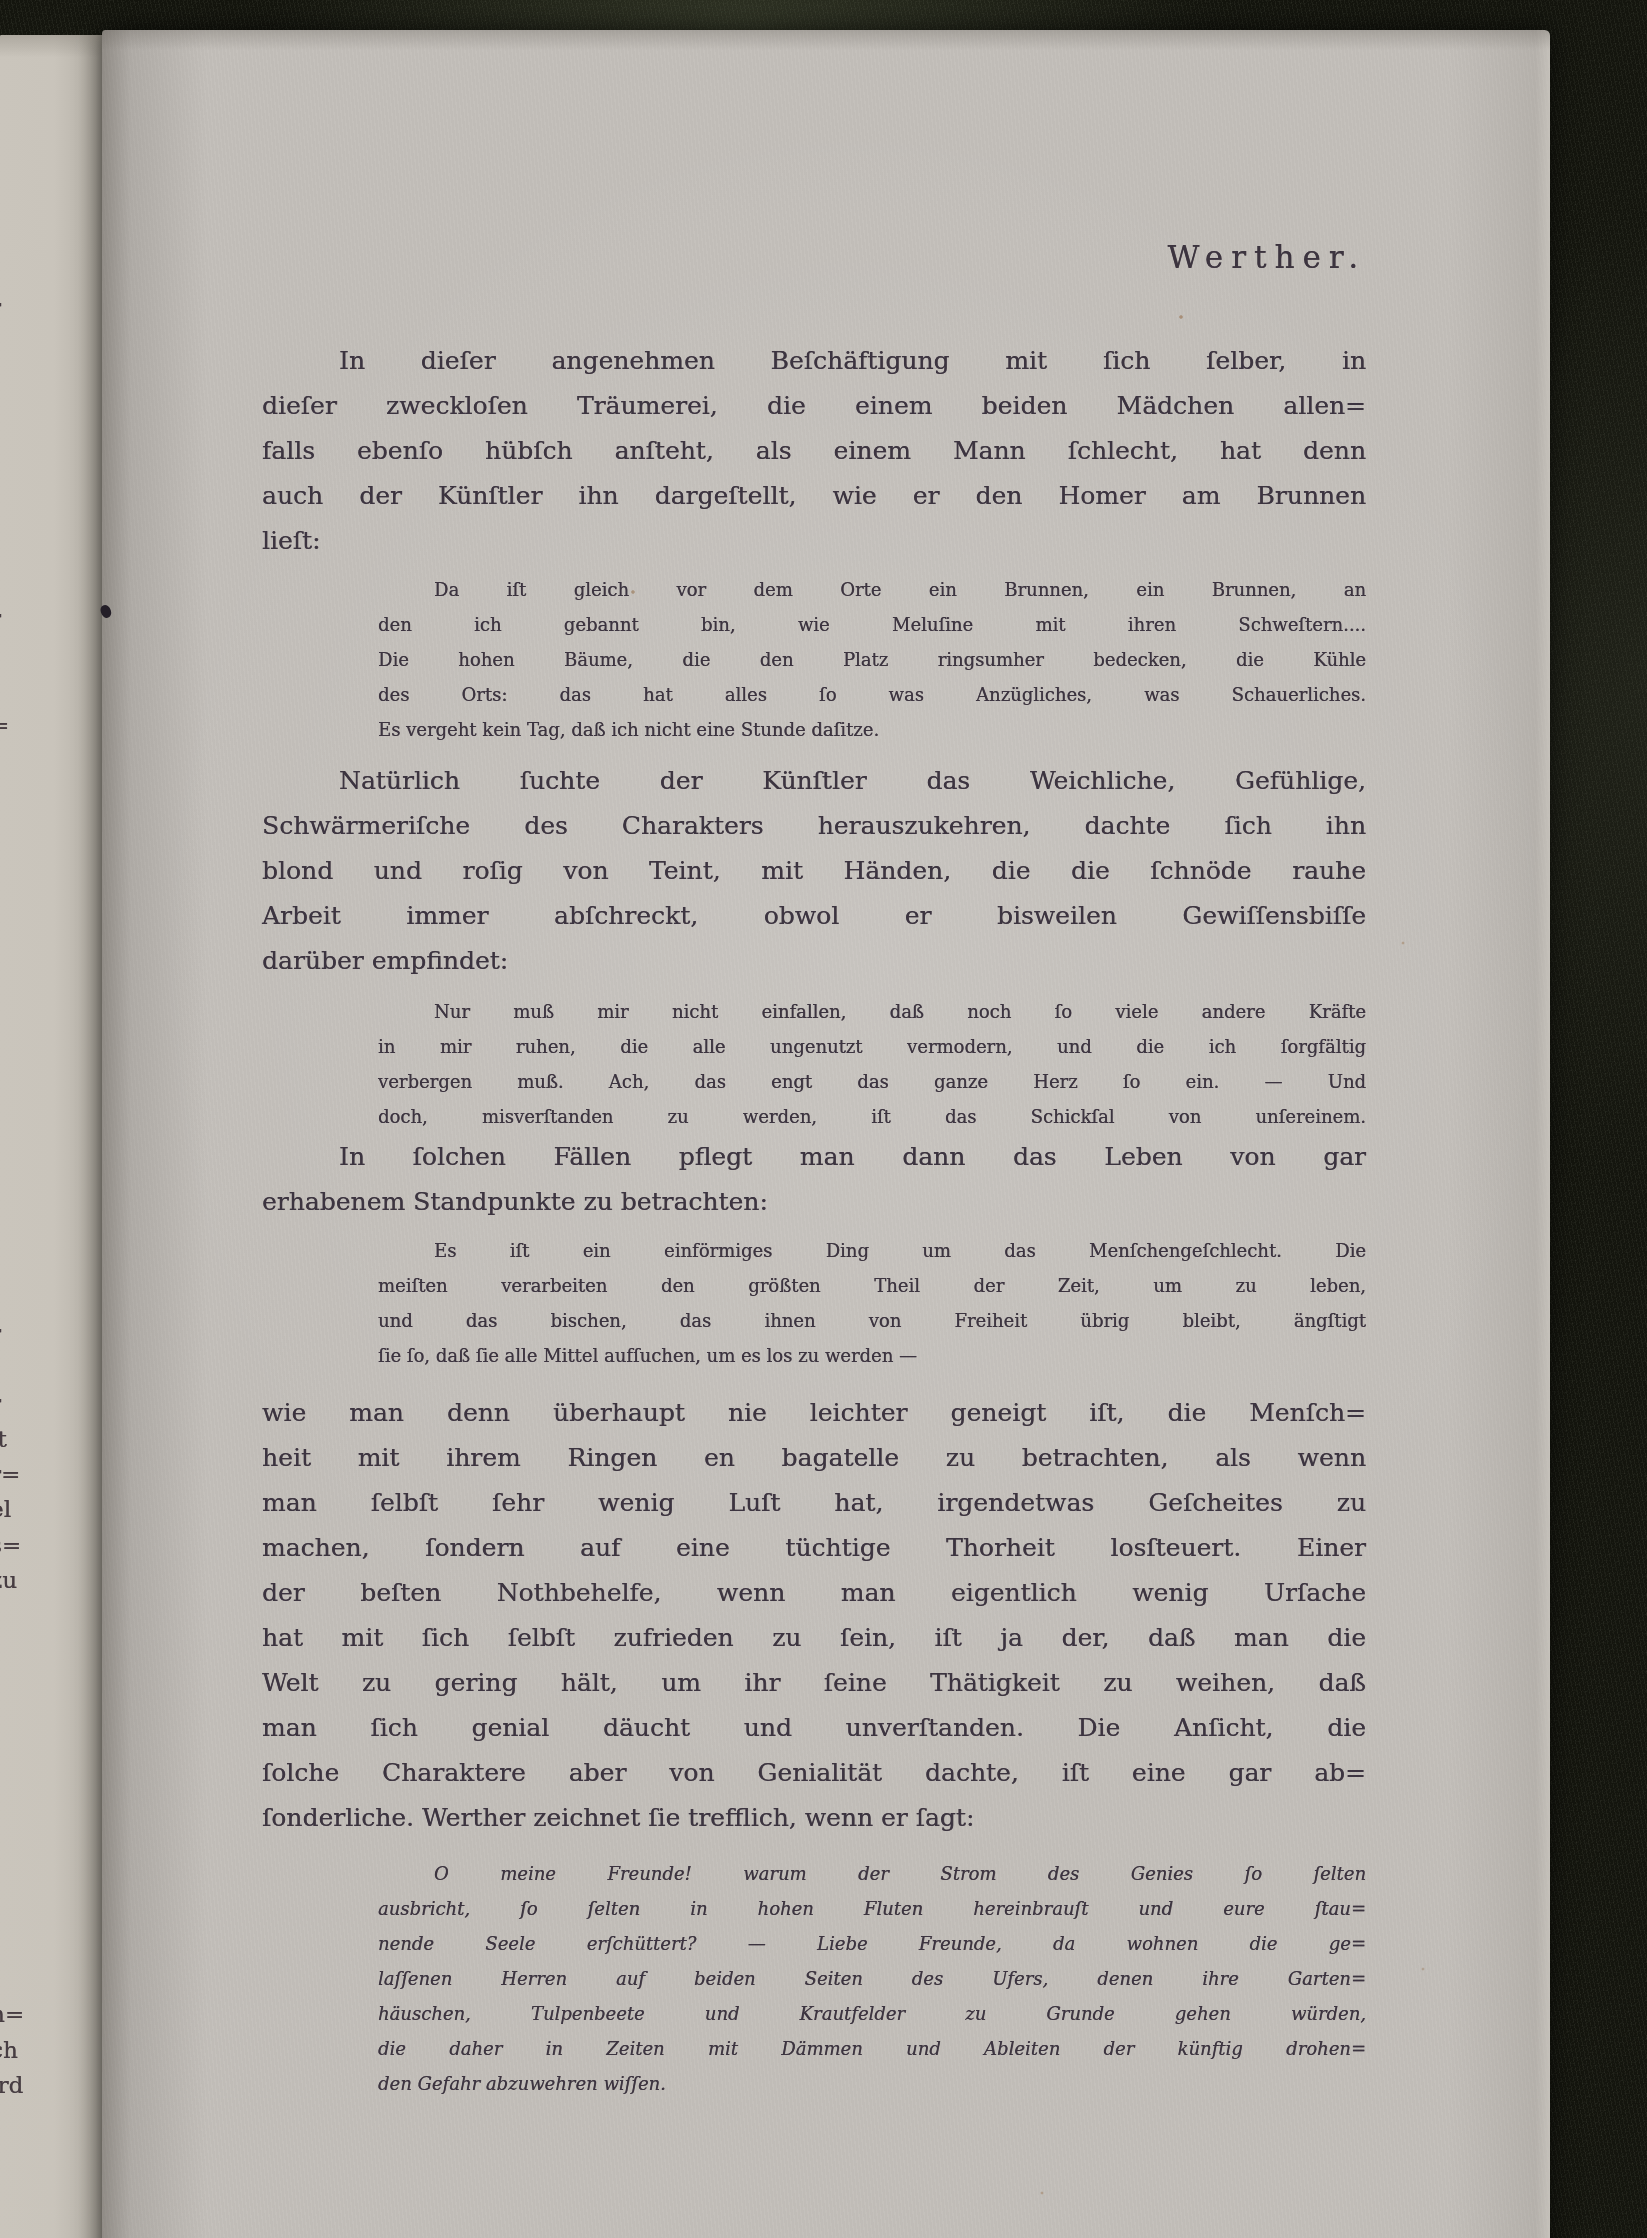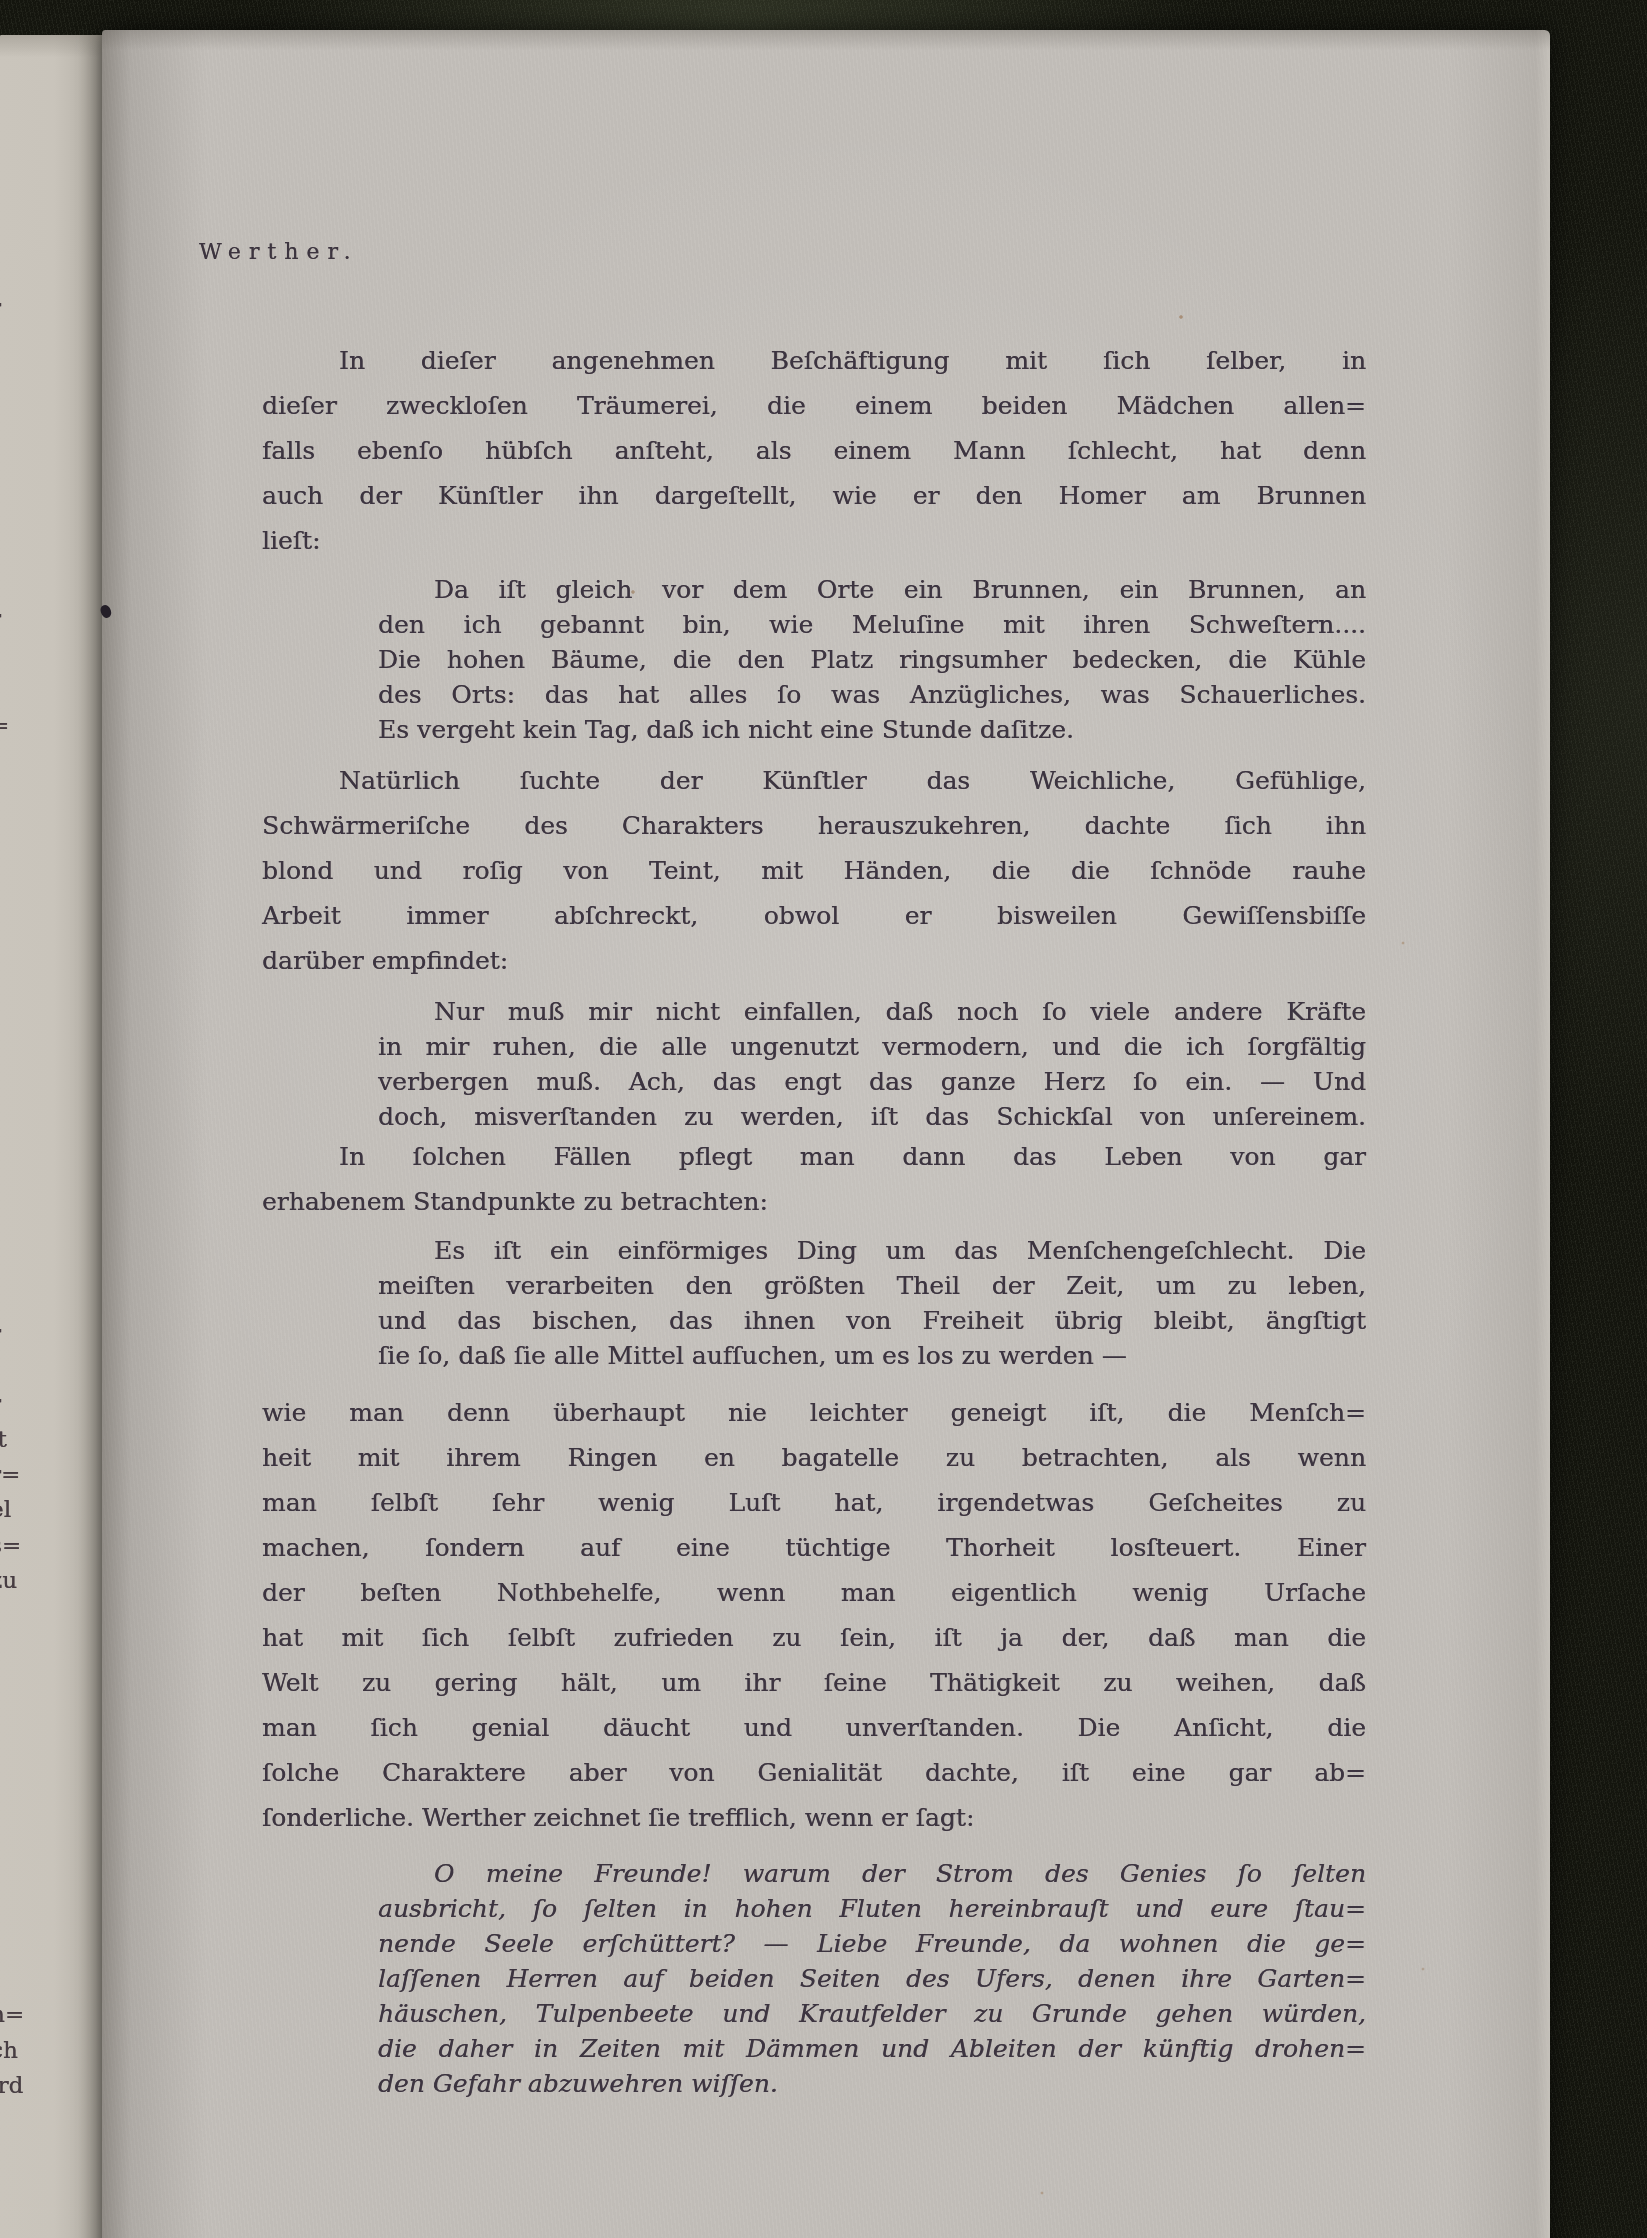--- a/index.html
+++ b/index.html
@@ -55,38 +55,38 @@
     box-shadow:0 0 27px rgba(0,0,0,0.65);
   }
   .ink-tick {
     position:absolute; left:-1.3px; top:575px; width:9.9px; height:13.4px;
     background:#241f28; border-radius:45% 55% 50% 50%;
     transform:rotate(-18deg);
   }
   
   .running-head {
     position:absolute; left:160px; top:209px; width:1104px;
-    text-align:left; text-indent:-63px;
-    font-size:22px; letter-spacing:8px;
+    text-align:right; text-indent:-63px;
+    font-size:31px; letter-spacing:8px;
     color:#3c343f; text-shadow:0.3px 0 0 rgba(55,45,55,0.75);
   }
   
   .text-block {
     position:absolute; left:160px; top:308px; width:1104px;
     color:#3c3440;
   }
   .block { width:100%; }
   .quote { margin-left:116px; width:988px; }
   .bline, .qline {
     text-align:justify; text-align-last:justify;
     text-shadow:0.3px 0 0 rgba(55,45,55,0.75);
     white-space:normal; hyphens:none;
   }
   .bline { font-size:25px; line-height:45px; height:45px; }
-  .qline { font-size:25px; line-height:35px; height:35px; }
+  .qline { font-size:18px; line-height:35px; height:35px; }
   .bline.first { text-indent:77px; }
   .qline.first { text-indent:56px; }
   .end { text-align:left; text-align-last:left; }
   .b0{margin-top:0;} .b1{margin-top:9px;} .b2{margin-top:11.2px;} .b3{margin-top:11.2px;}
   .b4{} .b5{margin-top:9.4px;} .b6{margin-top:17px;} .b7{margin-top:15.7px;font-style:italic;}
 </style>
 </head>
 <body>
 
 <div class="backdrop"></div>

